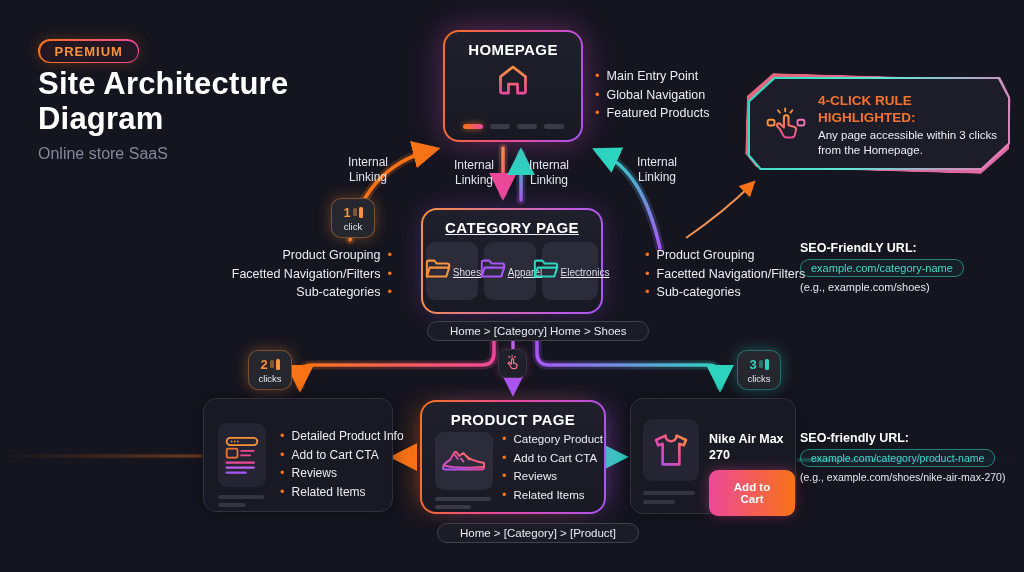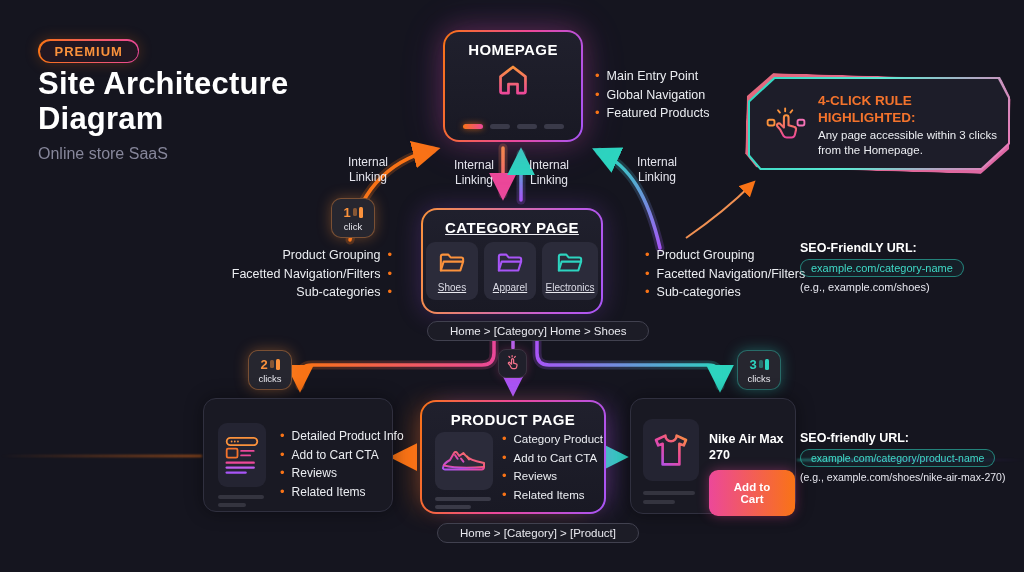--- a/index.html
+++ b/index.html
@@ -79,21 +79,21 @@
   .rule-inner { position:absolute; inset:2px;
     clip-path:polygon(25px 0, calc(100% - 10px) 0, 100% 19px, 100% calc(100% - 25px),
           calc(100% - 27px) 100%, 11px 100%, 0 calc(100% - 13px), 0 23px);
     background:#1d1d29; }
   .rule-title { position:absolute; left:68px; top:13px; width:182px; font-size:13.5px;
     line-height:17px; font-weight:800; color:#f4732c; }
   .rule-body { position:absolute; left:68px; top:49px; width:180px; font-size:11.5px;
     line-height:15px; color:#eceef2; }
 
   
-  .tile { background:#2b2b3a; border-radius:9px; display:flex; flex-direction:column;
+  .tile { background:#2b2b3a; border-radius:9px; display:flex; flex-direction:row;
     align-items:center; justify-content:center; }
   .folder-label { font-size:10px; color:#dcdce6; margin-top:2px; }
 
   
   .side-box { border:1px solid #30303f; border-radius:13px; background:#191923;
     box-shadow:0 0 18px rgba(0,0,0,.4); }
   .icon-tile { position:absolute; background:#242432; border-radius:9px;
     display:flex; align-items:center; justify-content:center; }
   .gray-line { position:absolute; height:4px; border-radius:2px; background:#34343f; }
 

